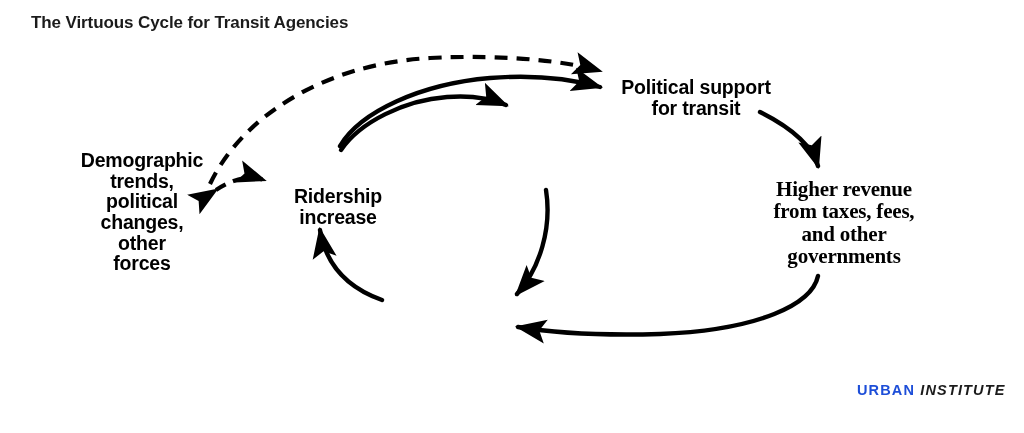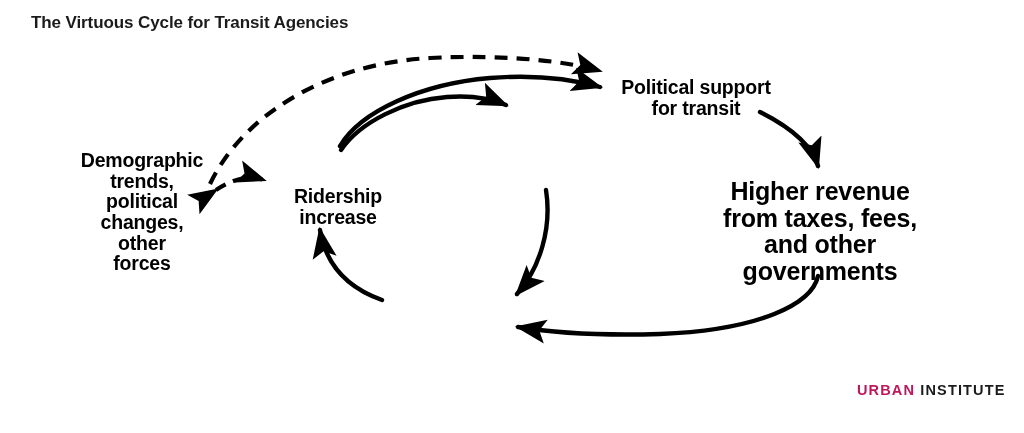--- a/index.html
+++ b/index.html
@@ -65,42 +65,43 @@
     width: 154px;
     font-size: 19.5px;
   }
   #node-political {
     left: 598px;
     top: 77px;
     width: 196px;
     font-size: 19.5px;
   }
   #node-revenue {
-    left: 722px;
+    left: 746px;
     top: 178px;
     width: 196px;
-    font-size: 25px;
+    font-size: 21px;
+    font-family: Liberation Serif, serif;
   }
   #node-service {
     left: 378px;
     top: 288px;
     width: 124px;
     font-size: 19.5px;
   }
   #logo {
     position: absolute;
     left: 857px;
     top: 382px;
     font-size: 14.5px;
     font-weight: bold;
     letter-spacing: 1.15px;
     white-space: nowrap;
   }
-  #logo .logo-urban { color: #be185d; }
-  #logo .logo-institute { color: #1b1b1b; }
+  #logo .logo-urban { color: #1d4ed8; }
+  #logo .logo-institute { color: #1b1b1b; font-style: italic; }
 </style>
 </head>
 <body>
 
 <div id="figure">
 
   <div id="figure-title">The Virtuous Cycle for Transit Agencies</div>
 
   <svg id="arrow-layer" viewBox="0 0 1024 433" width="1024" height="433" xmlns="http://www.w3.org/2000/svg">
     <defs>

